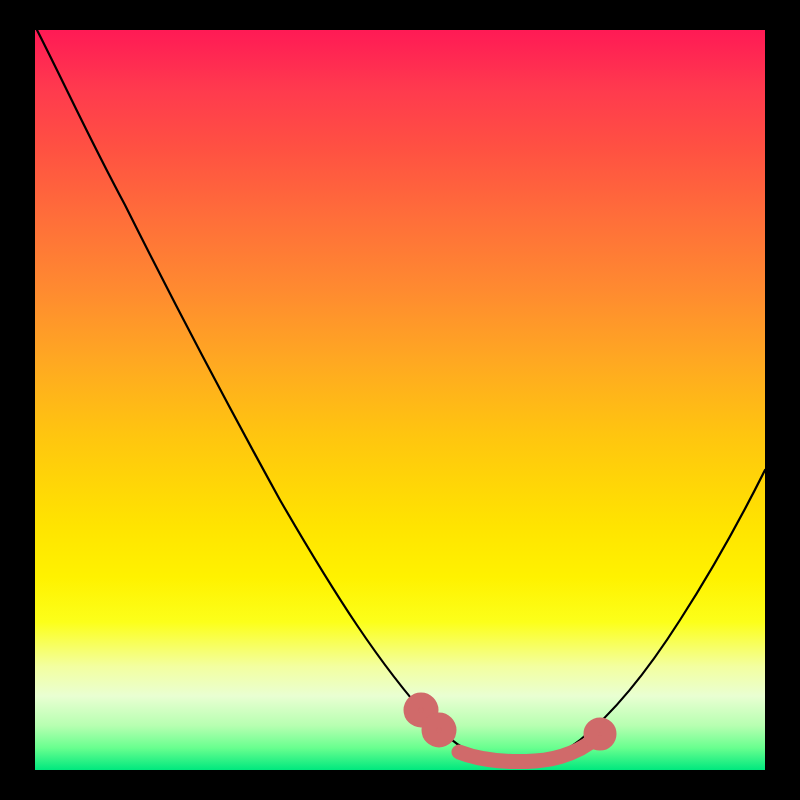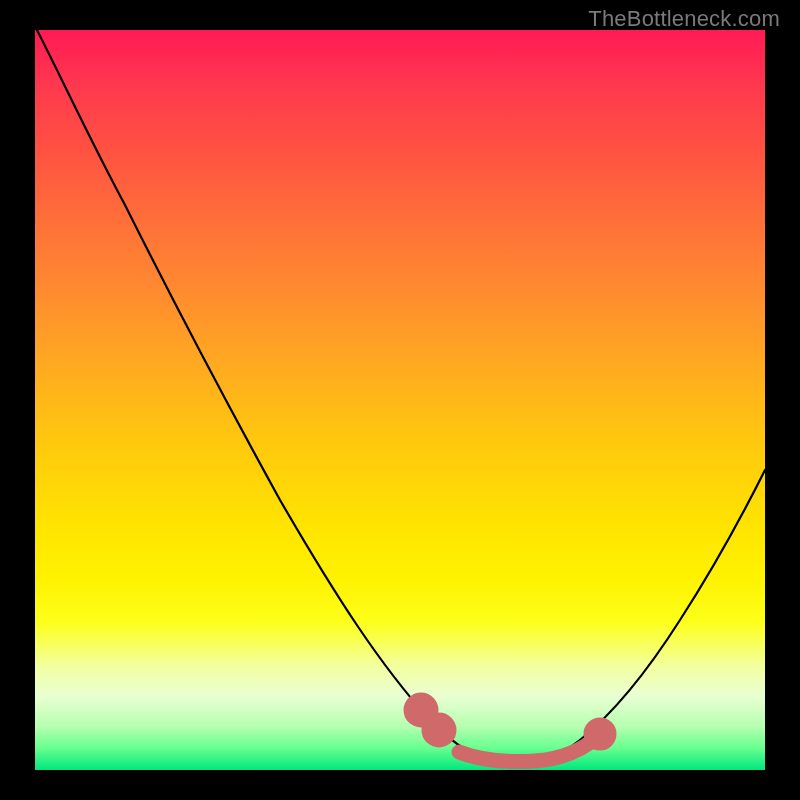--- a/index.html
+++ b/index.html
@@ -59,21 +59,20 @@
     top: 0;
     width: 730px;
     height: 740px;
     overflow: visible;
   }
 </style>
 </head>
 <body>
 
 <div class="frame">
-  <div class="watermark">TheBottleneck.com</div>
   <div class="plot">
     <svg class="curves" viewBox="0 0 730 740" preserveAspectRatio="none">
       <path fill="none" stroke="#000" stroke-width="2.2" stroke-linecap="round" d="
             M 2,0
             C 30,55  55,110  90,175
             C 140,275  190,370  245,470
             C 300,565  345,635  395,690
             C 420,716  440,728  468,732
             C 496,734  520,730  545,710
             C 575,686  610,645  645,590

